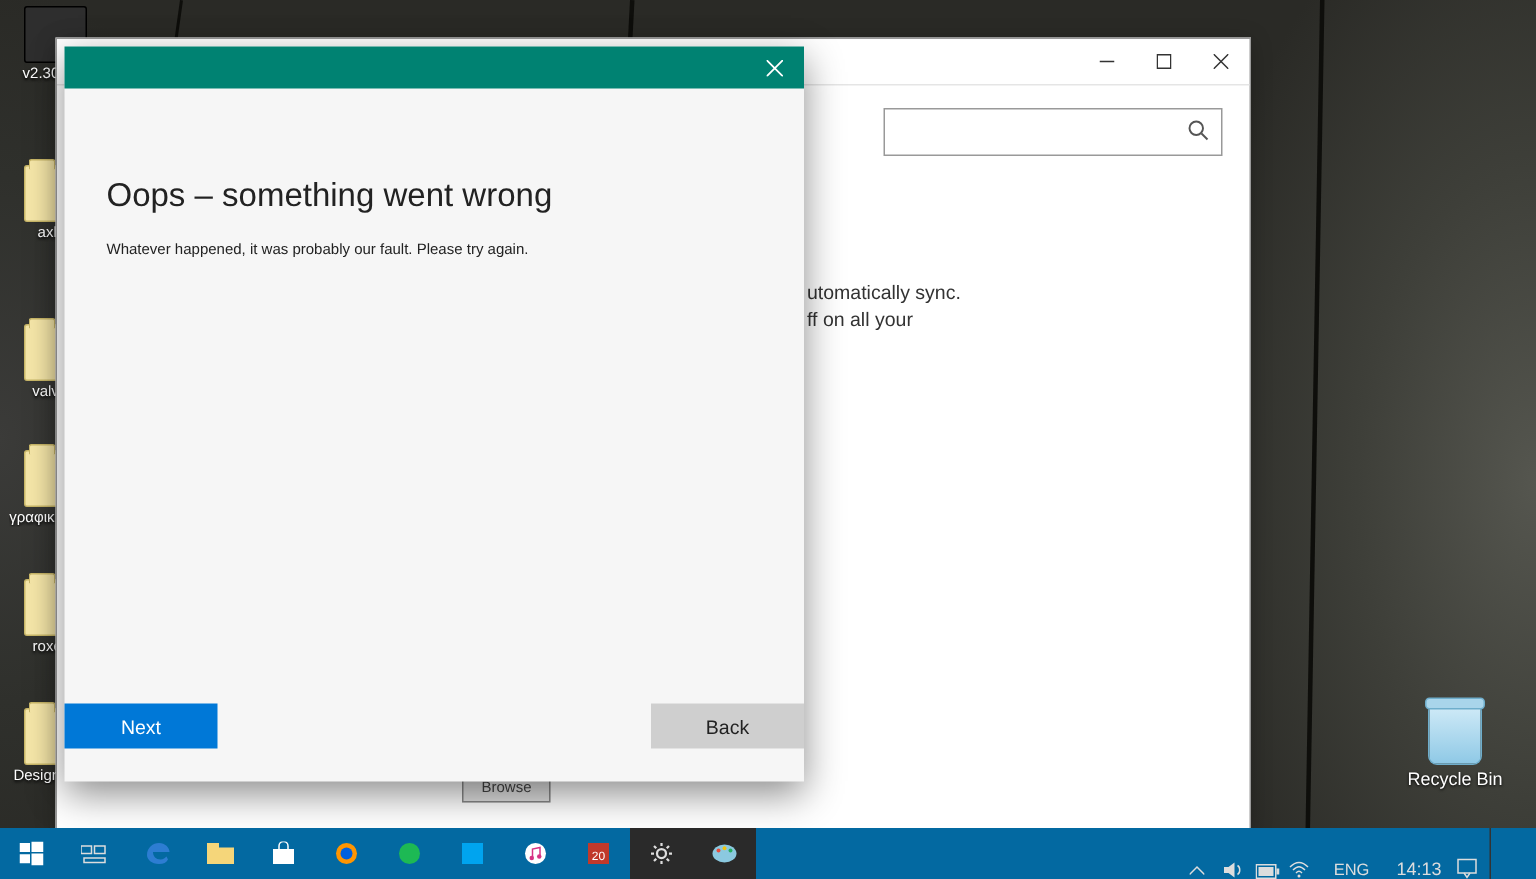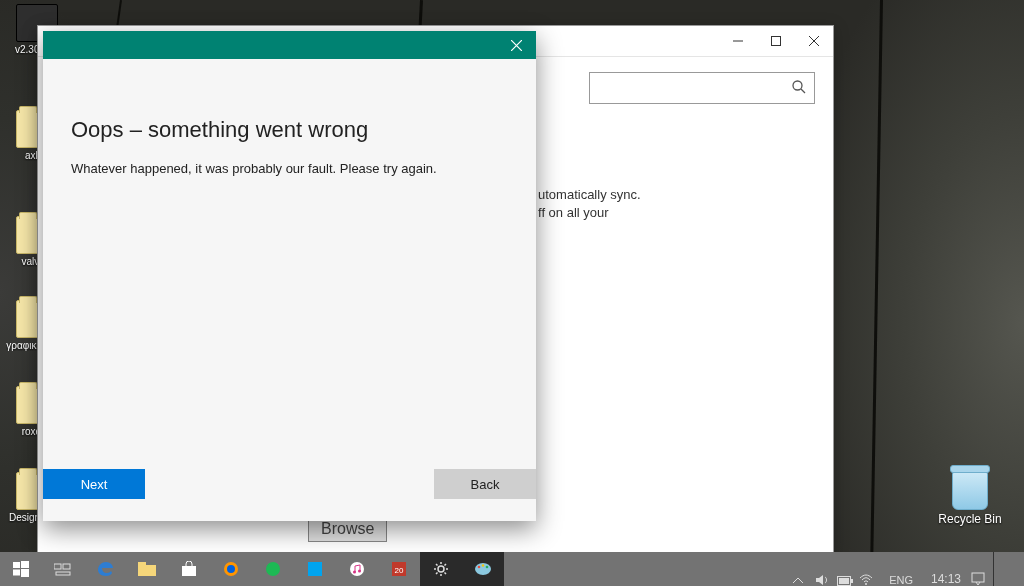--- a/index.html
+++ b/index.html
@@ -90,57 +90,57 @@
     position:absolute; right:7px; top:6px; color:#555;
   }
 
   .settings-body {
     position:absolute; left:500px; top:160px; font-size:13px; color:#333;
     line-height:18px;
   }
   .settings-browse {
     position:absolute; left:270px; top:490px;
     border:1px solid #888; background:#e1e1e1; padding:3px 12px;
-    font-size:16px; color:#444;
+    font-size:10px; color:#444;
   }
 
   
   .modal {
     position:absolute; left:43px; top:31px; width:493px; height:490px;
     background:#f6f6f6; box-shadow:0 8px 24px rgba(0,0,0,0.45);
     display:flex; flex-direction:column;
   }
   .modal-titlebar {
     height:28px; background:#008272;
     display:flex; justify-content:flex-end; align-items:center;
   }
   .modal-close {
     width:40px; height:28px; display:flex; align-items:center; justify-content:center;
     color:#fff; cursor:pointer;
   }
   .modal-content { padding:40px 28px 0 28px; flex:1; }
   .modal-heading {
     font-size:22px; font-weight:300; color:#222; margin:18px 0 18px 0;
   }
-  .modal-text { font-size:13px; color:#222; }
+  .modal-text { font-size:10px; color:#222; }
   .modal-buttons {
     display:flex; justify-content:space-between; gap:8px;
     padding:18px 0 22px 0;
   }
   .mbtn {
     width:102px; height:30px; font-size:13px;
     border:none; cursor:pointer;
   }
   .mbtn.primary { background:#0078d7; color:#fff; }
   .mbtn.secondary { background:#cfcfcf; color:#222; }
 
   
   .taskbar {
     position:absolute; left:0; right:0; bottom:0; height:34px;
-    background:#737373; display:flex; align-items:center;
+    background:#0369a1; display:flex; align-items:center;
     color:#ddd; font-size:11px;
   }
   .taskbar .tbtn {
     width:42px; height:34px; display:flex; align-items:center; justify-content:center;
     cursor:pointer;
   }
   .taskbar .tbtn.active { background:#2a2a2a; }
   .tgap { flex:1; }
   .tray { display:flex; align-items:flex-end; height:34px; padding-right:24px; }
   .tray .ticon { width:22px; text-align:center; cursor:pointer; font-size:12px; }

